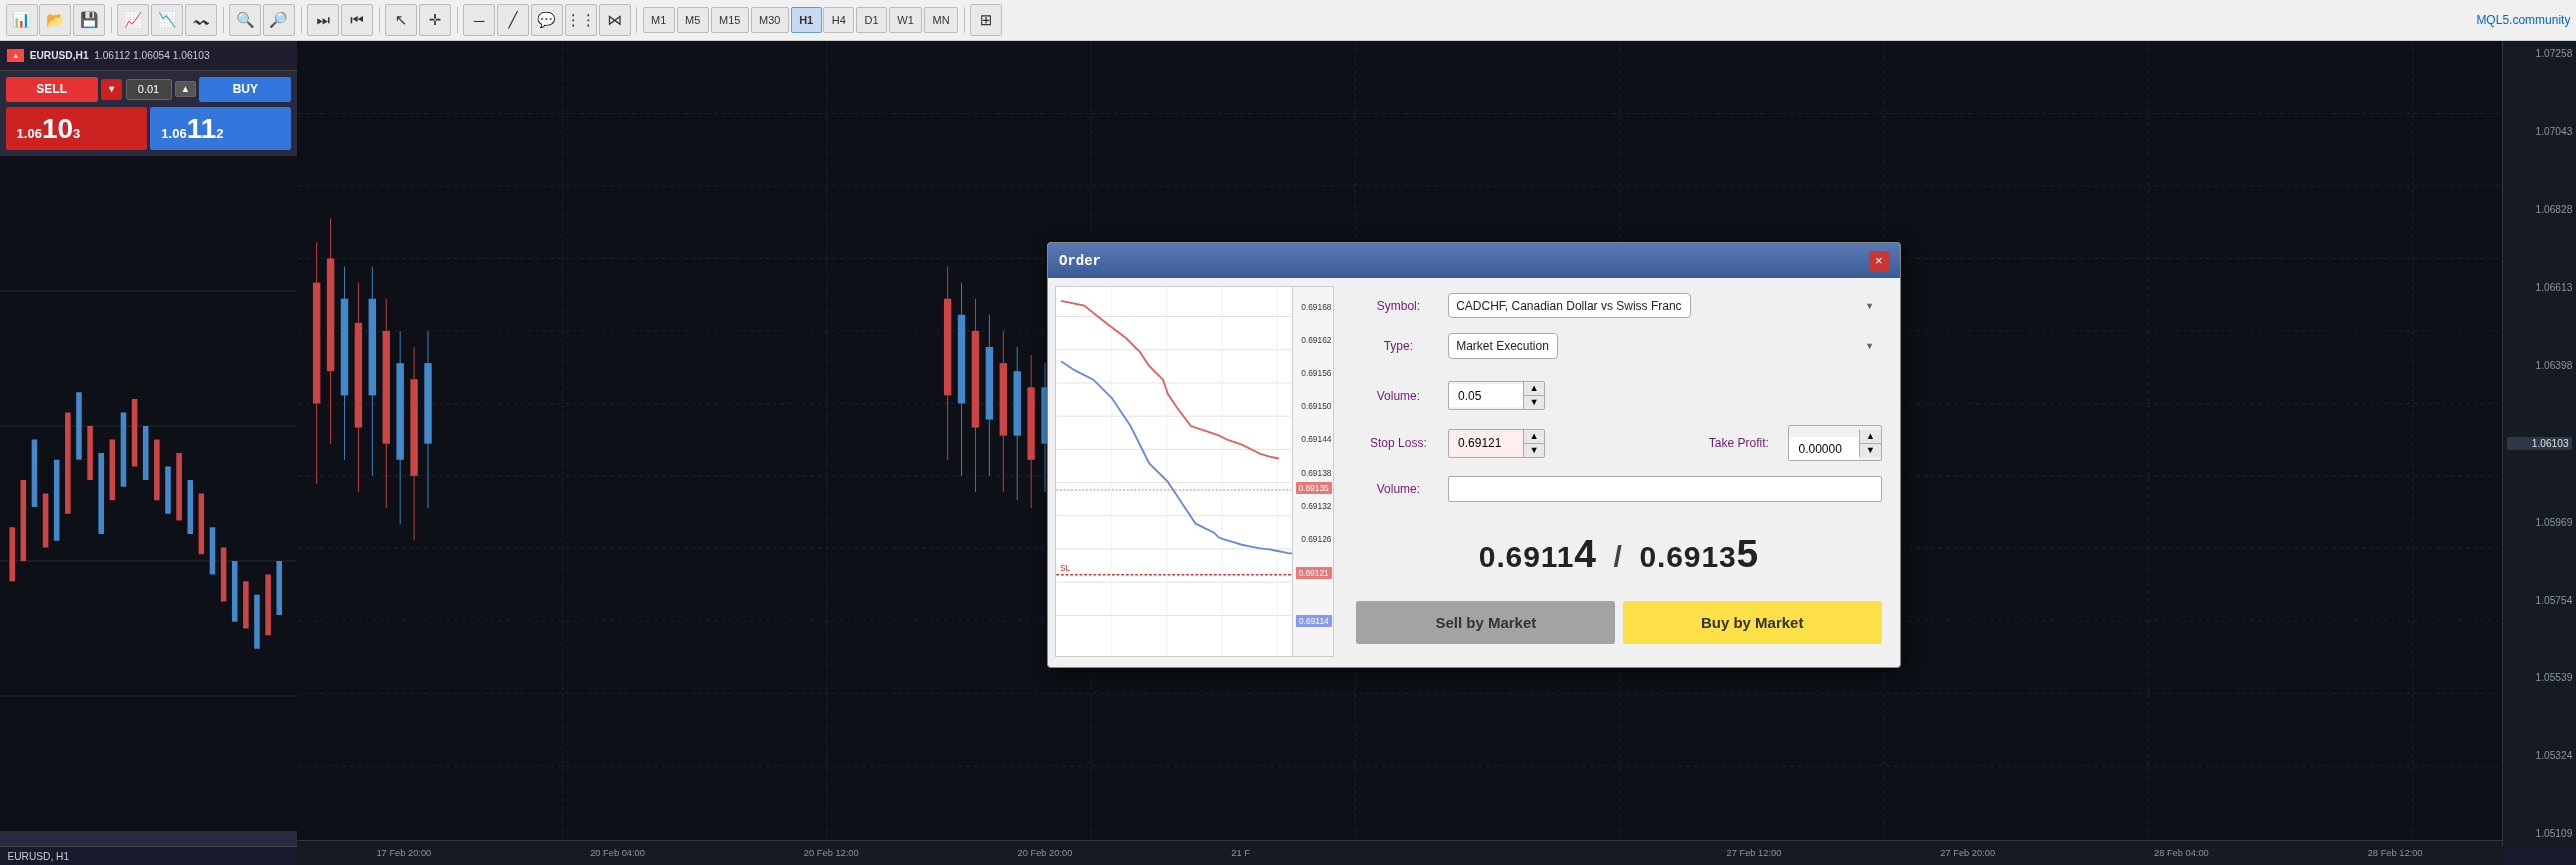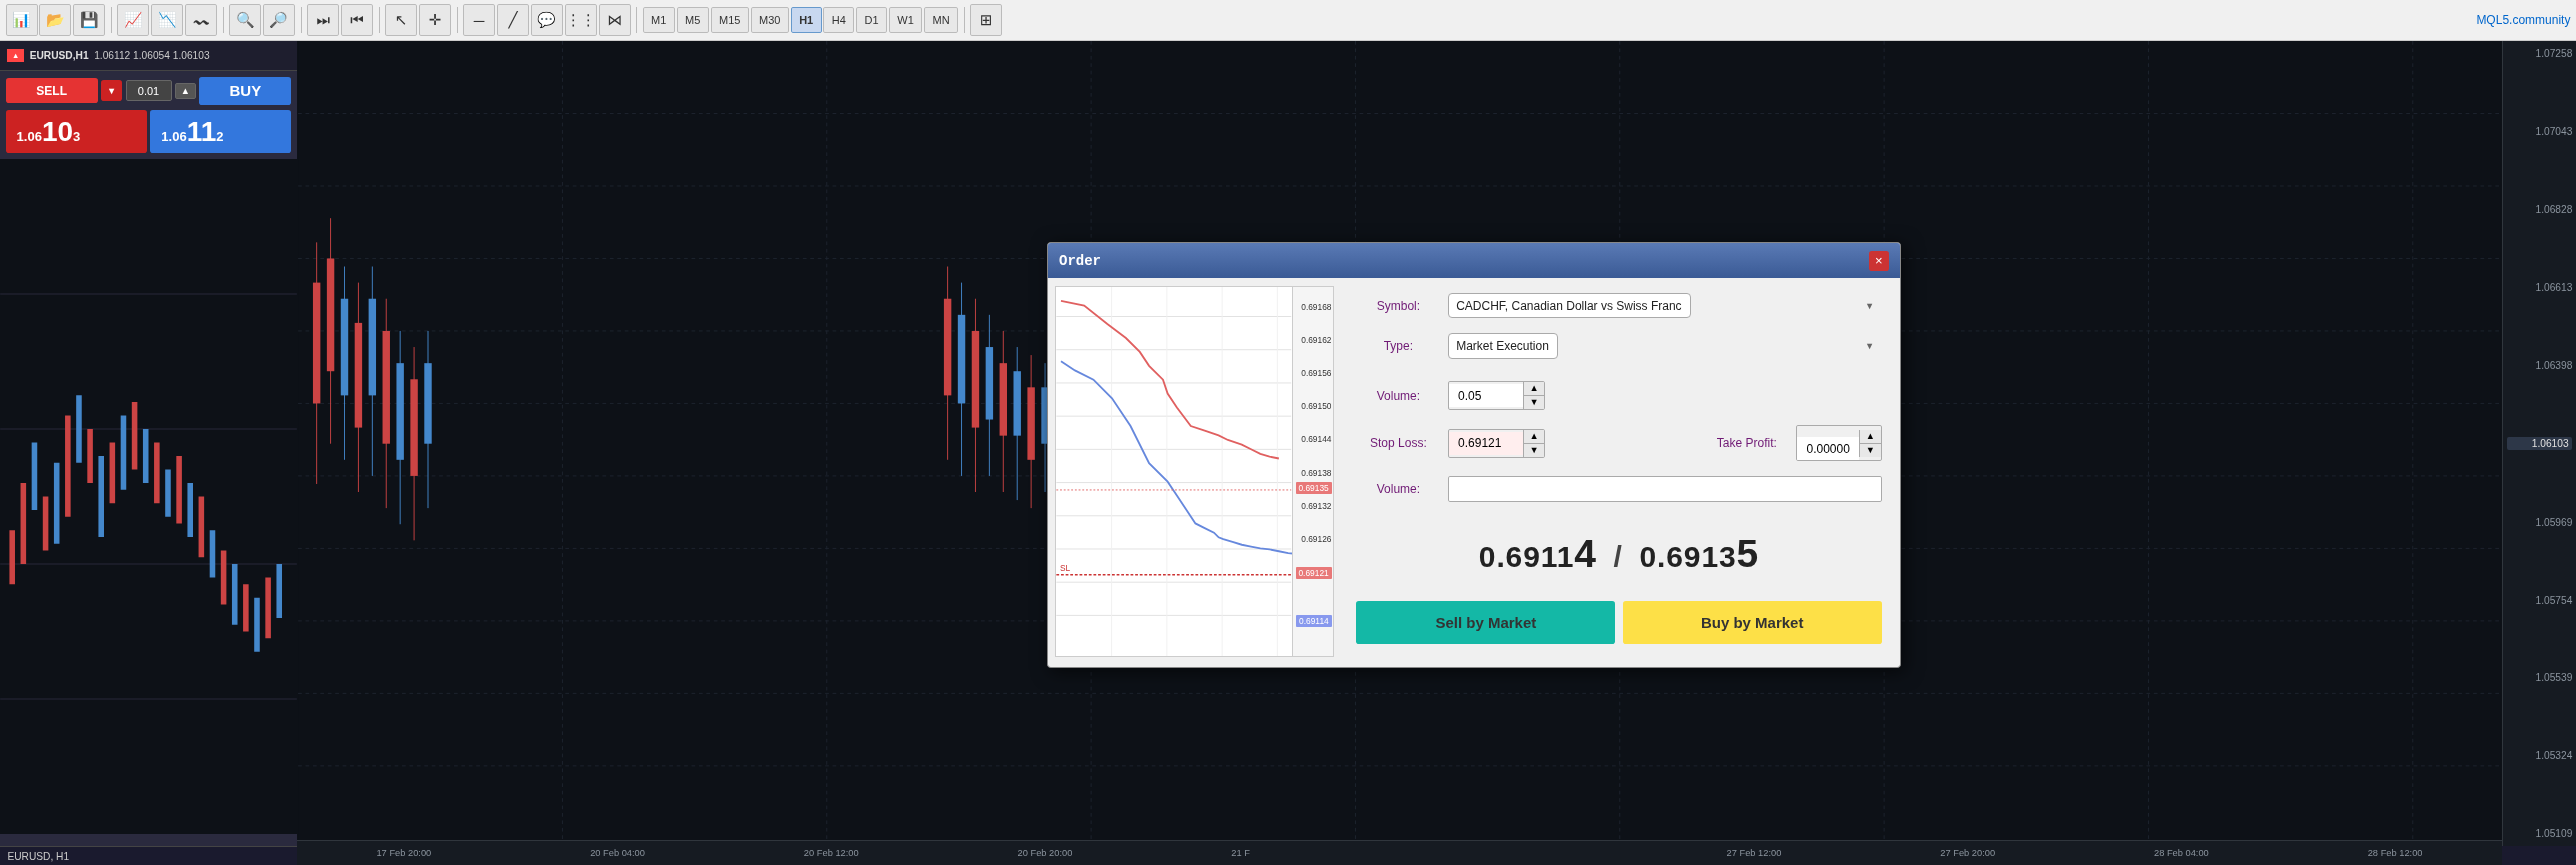--- a/index.html
+++ b/index.html
@@ -153,21 +153,21 @@
       padding: 1.9px 4.6px;
       cursor: pointer;
       font-size: 9.3px;
     }
     .buy-btn {
       background: #3377dd;
       color: white;
       border: none;
       border-radius: 2.8px;
       padding: 5.6px 11px;
-      font-size: 15px;
+      font-size: 12px;
       font-weight: bold;
       cursor: pointer;
       flex: 1;
     }
 
     
     .price-display {
       display: flex;
       padding: 0 5.6px 5.6px;
       gap: 3.7px;
@@ -445,21 +445,21 @@
     .ask-part { color: #222; }
     .separator { color: #444; margin: 0 7.4px; }
 
     .action-buttons {
       display: flex;
       gap: 7.4px;
       padding: 7.4px 0;
     }
     .sell-market-btn {
       flex: 1;
-      background: #14b8a6;
+      background: #a3a3a3;
       color: #333;
       border: none;
       border-radius: 2.8px;
       padding: 13px;
       font-size: 15px;
       font-weight: bold;
       cursor: pointer;
     }
     .buy-market-btn {
       flex: 1;
@@ -817,21 +817,21 @@
             <div class="volume-field-wrap">
               <input class="volume-field" type="text" value="0.69121" style="width: 74px; background: rgb(255, 238, 238);">
               <div class="volume-spinners">
                 <button class="spinner-btn">▲</button>
                 <button class="spinner-btn">▼</button>
               </div>
             </div>
             <span style="flex:1;"></span>
             <span class="form-label">Take Profit:</span>
             <div class="volume-field-wrap">
-              <input class="volume-field" type="text" value="0.00000" style="width: 62px; margin-top: 11px;">
+              <input class="volume-field" type="text" value="0.00000" style="width: 70px; margin-top: 11px;">
               <div class="volume-spinners">
                 <button class="spinner-btn">▲</button>
                 <button class="spinner-btn">▼</button>
               </div>
             </div>
           </div>
 
 
           <div class="form-row">
             <span class="form-label">Volume:</span>

